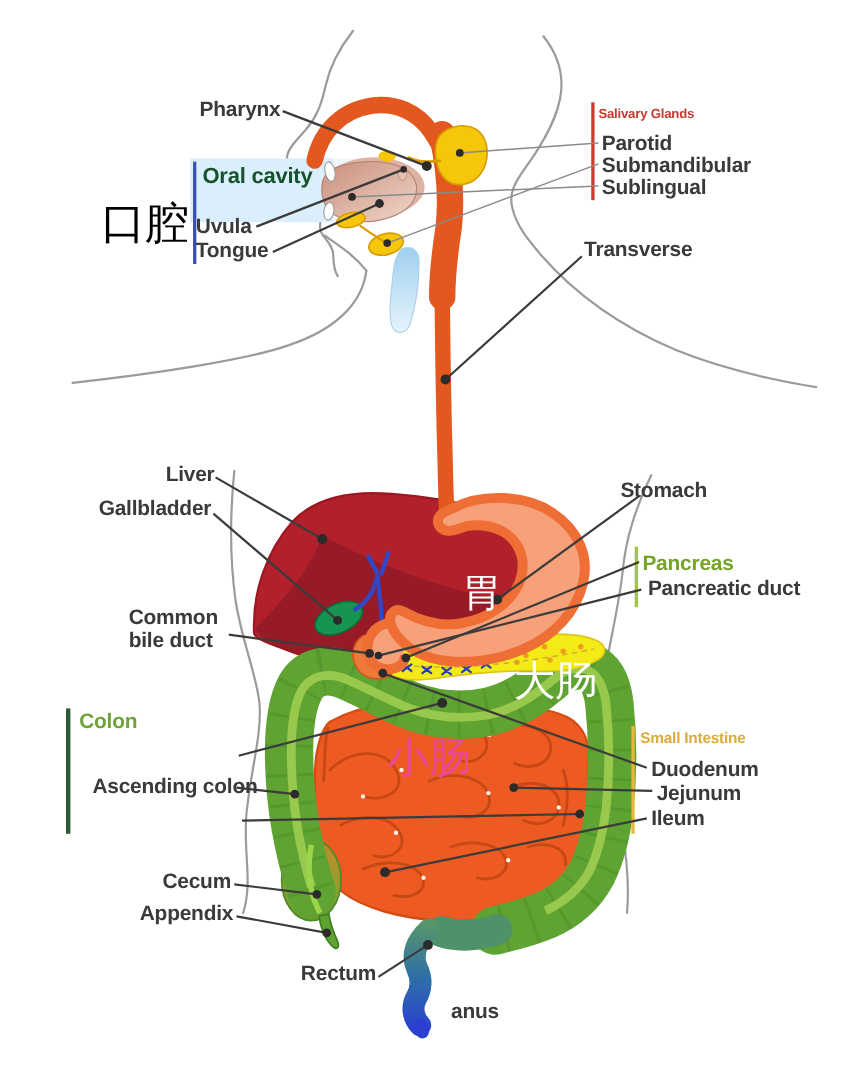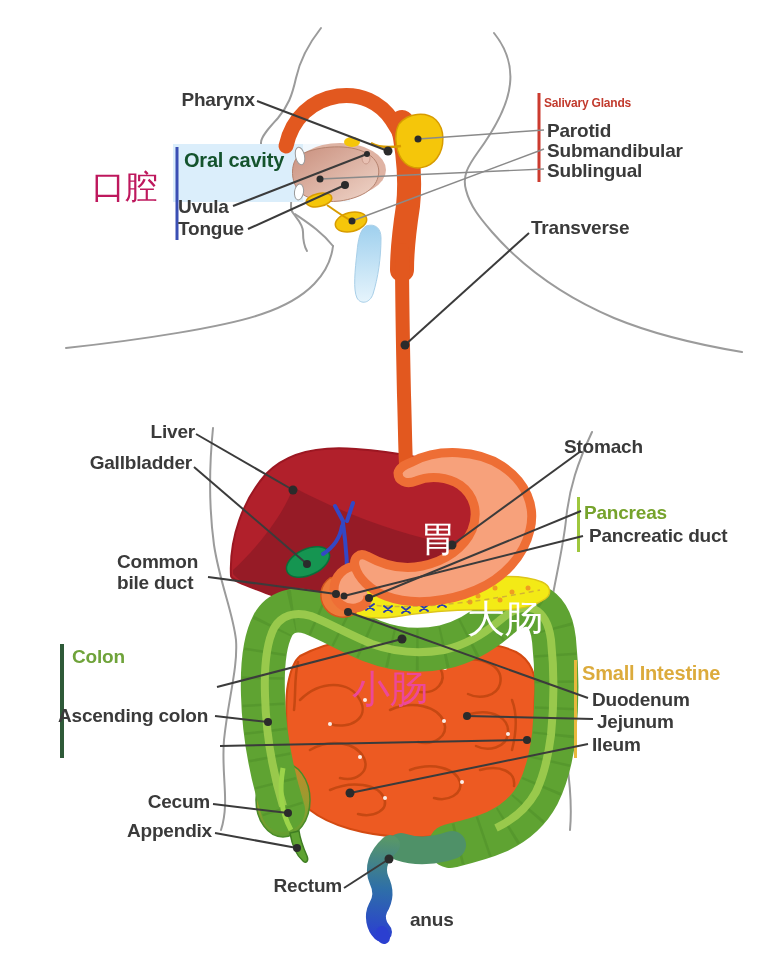--- a/index.html
+++ b/index.html
@@ -4,21 +4,21 @@
 <style>
   html,body{margin:0;padding:0;background:#ffffff;}
   #stage{position:relative;width:767px;height:976px;background:#ffffff;overflow:hidden;
          font-family:"Liberation Sans",sans-serif;}
   #stage svg{position:absolute;left:0;top:0;}
   .lbl{position:absolute;font:700 19px "Liberation Sans",sans-serif;color:#3a3a3a;
        letter-spacing:-0.2px;white-space:nowrap;}
   .lbl-red{color:#c23b2e;font-size:12px;}
   .lbl-green{color:#76a32c;}
   .lbl-green2{color:#6fa33a;}
-  .lbl-gold{color:#dcab3c;font-size:20px;}
+  .lbl-gold{color:#dcab3c;font-size:14px;}
   .lbl-blue{color:#14532d;font-size:20px;}
   .zh{font-weight:400;}
   .wrap2{white-space:normal;width:95px;line-height:21px;}
   .ra{text-align:right;}
 </style>
 </head>
 <body>
 
 <div id="stage">
 
@@ -239,30 +239,30 @@
 
   <div class="lbl ra" style="left:95px;top:421px;width:100px;">Liver</div>
   <div class="lbl ra" style="left:60px;top:452px;width:132px;">Gallbladder</div>
   <div class="lbl wrap2" style="left:117px;top:551px;">Common bile duct</div>
 
   <div class="lbl" style="left:564px;top:436px;">Stomach</div>
   <div class="lbl lbl-green" style="left:584px;top:502px;">Pancreas</div>
   <div class="lbl" style="left:589px;top:525px;">Pancreatic duct</div>
 
   <div class="lbl lbl-green2" style="left:72px;top:646px;">Colon</div>
-  <div class="lbl" style="left:58px;top:705px;">Ascending colon</div>
+  <div class="lbl" style="left:84px;top:705px;">Ascending colon</div>
 
   <div class="lbl lbl-gold" style="left:582px;top:662px;">Small Intestine</div>
   <div class="lbl" style="left:592px;top:689px;">Duodenum</div>
   <div class="lbl" style="left:597px;top:711px;">Jejunum</div>
   <div class="lbl" style="left:592px;top:734px;">Ileum</div>
 
   <div class="lbl ra" style="left:130px;top:791px;width:80px;">Cecum</div>
   <div class="lbl ra" style="left:112px;top:820px;width:100px;">Appendix</div>
   <div class="lbl ra" style="left:262px;top:875px;width:80px;">Rectum</div>
   <div class="lbl" style="left:410px;top:909px;">anus</div>
 
-  <div class="lbl zh" style="left:92px;top:165px;font-size:33px;color:#be185d;">口腔</div>
+  <div class="lbl zh" style="left:92px;top:175px;font-size:40px;color:#000000;">口腔</div>
   <div class="lbl zh" style="left:420px;top:515px;font-size:36px;color:#ffffff;">胃</div>
   <div class="lbl zh" style="left:467px;top:594px;font-size:38px;color:#ffffff;">大肠</div>
   <div class="lbl zh" style="left:352px;top:664px;font-size:38px;color:#ec4899;">小肠</div>
 
 </div>
 
 </body></html>

